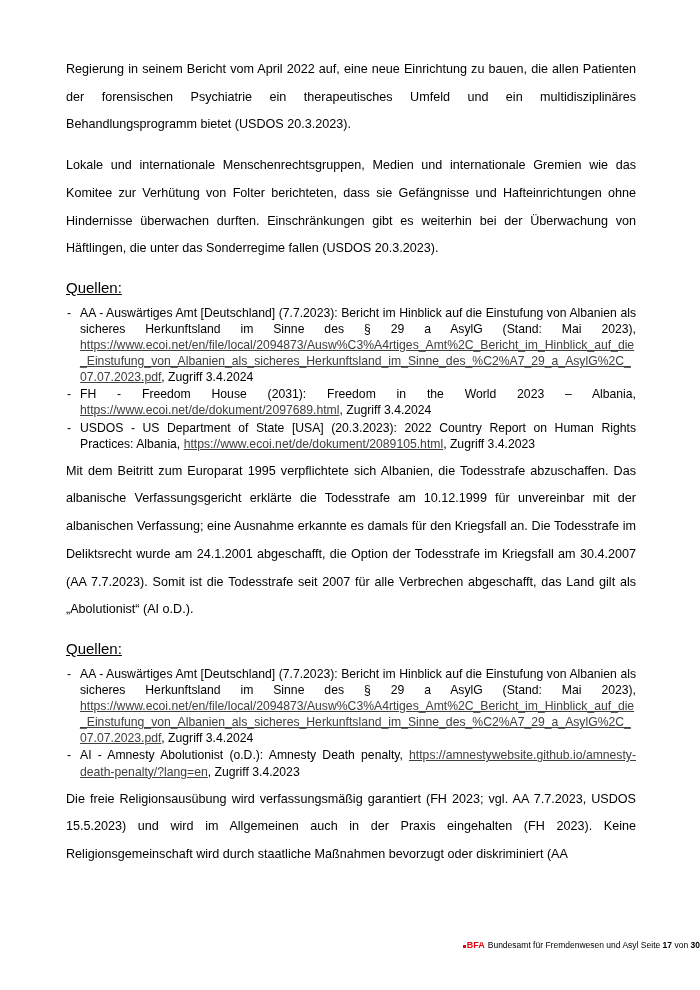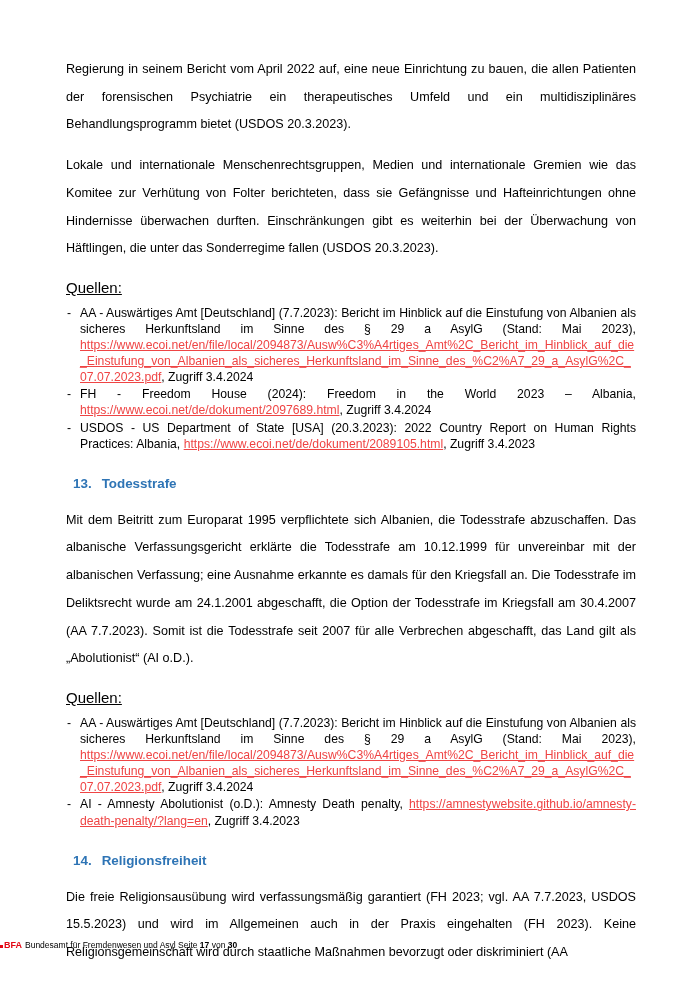--- a/index.html
+++ b/index.html
@@ -42,43 +42,43 @@
     padding-left: 14px;
     text-align: justify;
     margin-bottom: 1px;
   }
   ul.sources li .dash {
     position: absolute;
     left: 1px;
     top: 0;
   }
   ul.sources a {
-    color: #ef4444;
+    color: #404040;
     text-decoration: underline;
     overflow-wrap: break-word;
     word-wrap: break-word;
     cursor: pointer;
   }
 
   h2.heading {
     color: #2E74B5;
     font-size: 13.4px;
     font-weight: bold;
     margin-top: 24px;
     margin-bottom: 16px;
     padding-left: 7px;
   }
   h2.heading .num { margin-right: 10px; }
 
   .footer {
     position: absolute;
     left: 0;
-    right: 14px;
+    right: 0;
     bottom: 40px;
-    text-align: left;
+    text-align: right;
     font-size: 8.5px;
     color: #000;
     white-space: nowrap;
   }
   .footer .bfa-mark {
     display: inline-block;
     width: 3px;
     height: 3px;
     background: #E30613;
     margin-right: 1px;
@@ -97,39 +97,33 @@
 
 <div class="page">
 
   <p class="body">Regierung in seinem Bericht vom April 2022 auf, eine neue Einrichtung zu bauen, die allen Patienten der forensischen Psychiatrie ein therapeutisches Umfeld und ein multidisziplinäres Behandlungsprogramm bietet (USDOS 20.3.2023).</p>
 
   <p class="body">Lokale und internationale Menschenrechtsgruppen, Medien und internationale Gremien wie das Komitee zur Verhütung von Folter berichteten, dass sie Gefängnisse und Hafteinrichtungen ohne Hindernisse überwachen durften. Einschränkungen gibt es weiterhin bei der Überwachung von Häftlingen, die unter das Sonderregime fallen (USDOS 20.3.2023).</p>
 
   <p class="sources-label">Quellen:</p>
   <ul class="sources">
       <li><span class="dash">-</span><span>AA - Auswärtiges Amt [Deutschland] (7.7.2023): Bericht im Hinblick auf die Einstufung von Albanien als sicheres Herkunftsland im Sinne des § 29 a AsylG (Stand: Mai 2023), </span><a href="#">https://www.ecoi.net/en/file/local/2094873/Ausw%C3%A4rtiges_Amt%2C_Bericht_im_Hinblick_auf_die_Einstufung_von_Albanien_als_sicheres_Herkunftsland_im_Sinne_des_%C2%A7_29_a_AsylG%2C_07.07.2023.pdf</a><span>, Zugriff 3.4.2024</span></li>
-      <li><span class="dash">-</span><span>FH - Freedom House (2024): Freedom in the World 2023 – Albania, </span><a href="#">https://www.ecoi.net/de/dokument/2097689.html</a><span>, Zugriff 3.4.2024</span></li>
+      <li><span class="dash">-</span><span>FH - Freedom House (2031): Freedom in the World 2023 – Albania, </span><a href="#">https://www.ecoi.net/de/dokument/2097689.html</a><span>, Zugriff 3.4.2024</span></li>
       <li><span class="dash">-</span><span>USDOS - US Department of State [USA] (20.3.2023): 2022 Country Report on Human Rights Practices: Albania, </span><a href="#">https://www.ecoi.net/de/dokument/2089105.html</a><span>, Zugriff 3.4.2023</span></li>
     </ul>
 
-  <h2 class="heading">
-    <span class="num">13.</span><span>Todesstrafe</span>
-  </h2>
 
   <p class="body">Mit dem Beitritt zum Europarat 1995 verpflichtete sich Albanien, die Todesstrafe abzuschaffen. Das albanische Verfassungsgericht erklärte die Todesstrafe am 10.12.1999 für unvereinbar mit der albanischen Verfassung; eine Ausnahme erkannte es damals für den Kriegsfall an. Die Todesstrafe im Deliktsrecht wurde am 24.1.2001 abgeschafft, die Option der Todesstrafe im Kriegsfall am 30.4.2007 (AA 7.7.2023). Somit ist die Todesstrafe seit 2007 für alle Verbrechen abgeschafft, das Land gilt als „Abolutionist“  (AI o.D.).</p>
 
   <p class="sources-label">Quellen:</p>
   <ul class="sources">
       <li><span class="dash">-</span><span>AA - Auswärtiges Amt [Deutschland] (7.7.2023): Bericht im Hinblick auf die Einstufung von Albanien als sicheres Herkunftsland im Sinne des § 29 a AsylG (Stand: Mai 2023), </span><a href="#">https://www.ecoi.net/en/file/local/2094873/Ausw%C3%A4rtiges_Amt%2C_Bericht_im_Hinblick_auf_die_Einstufung_von_Albanien_als_sicheres_Herkunftsland_im_Sinne_des_%C2%A7_29_a_AsylG%2C_07.07.2023.pdf</a><span>, Zugriff 3.4.2024</span></li>
       <li><span class="dash">-</span><span>AI - Amnesty Abolutionist (o.D.): Amnesty Death penalty, </span><a href="#">https://amnestywebsite.github.io/amnesty-death-penalty/?lang=en</a><span>, Zugriff 3.4.2023</span></li>
     </ul>
 
-  <h2 class="heading">
-    <span class="num">14.</span><span>Religionsfreiheit</span>
-  </h2>
 
   <p class="body">Die freie Religionsausübung wird verfassungsmäßig garantiert (FH 2023; vgl. AA 7.7.2023, USDOS 15.5.2023) und wird im Allgemeinen auch in der Praxis eingehalten (FH 2023). Keine Religionsgemeinschaft wird durch staatliche Maßnahmen bevorzugt oder diskriminiert (AA</p>
 
   <div class="footer">
     <span class="bfa-mark"></span><span class="bfa">BFA</span><span>Bundesamt für Fremdenwesen und Asyl</span>
     <span>Seite</span>
     <span class="bold">17</span>
     <span>von</span>
     <span class="bold">30</span>
   </div>

